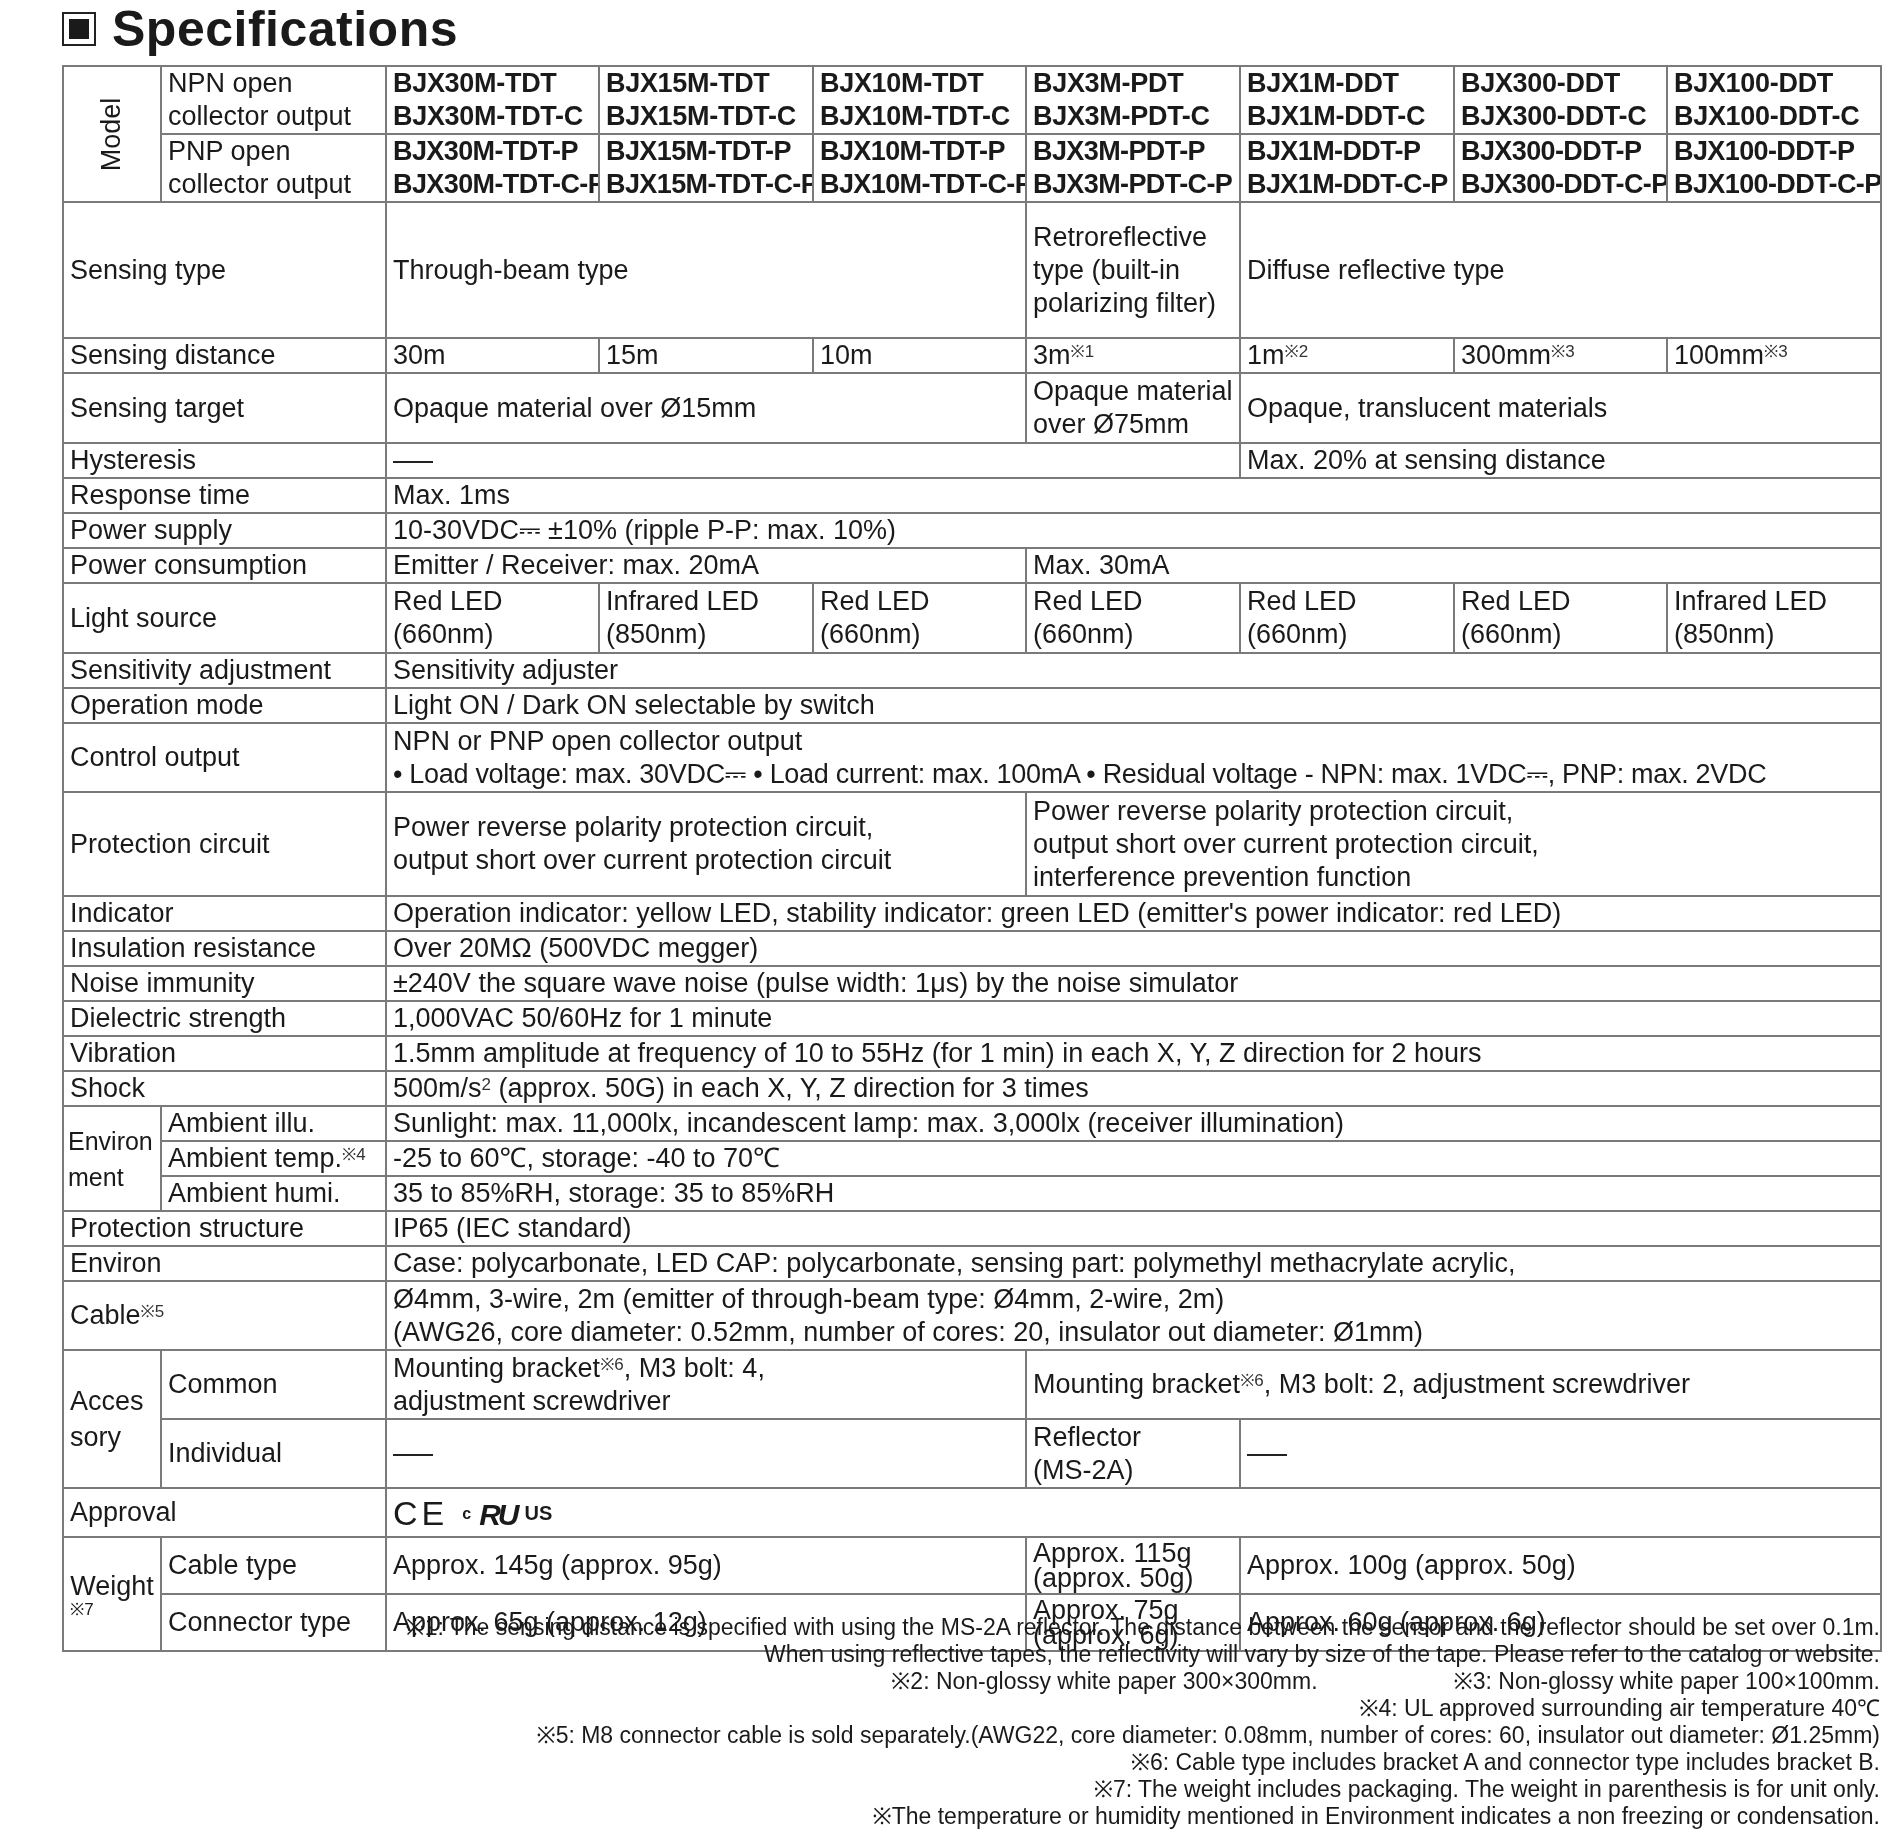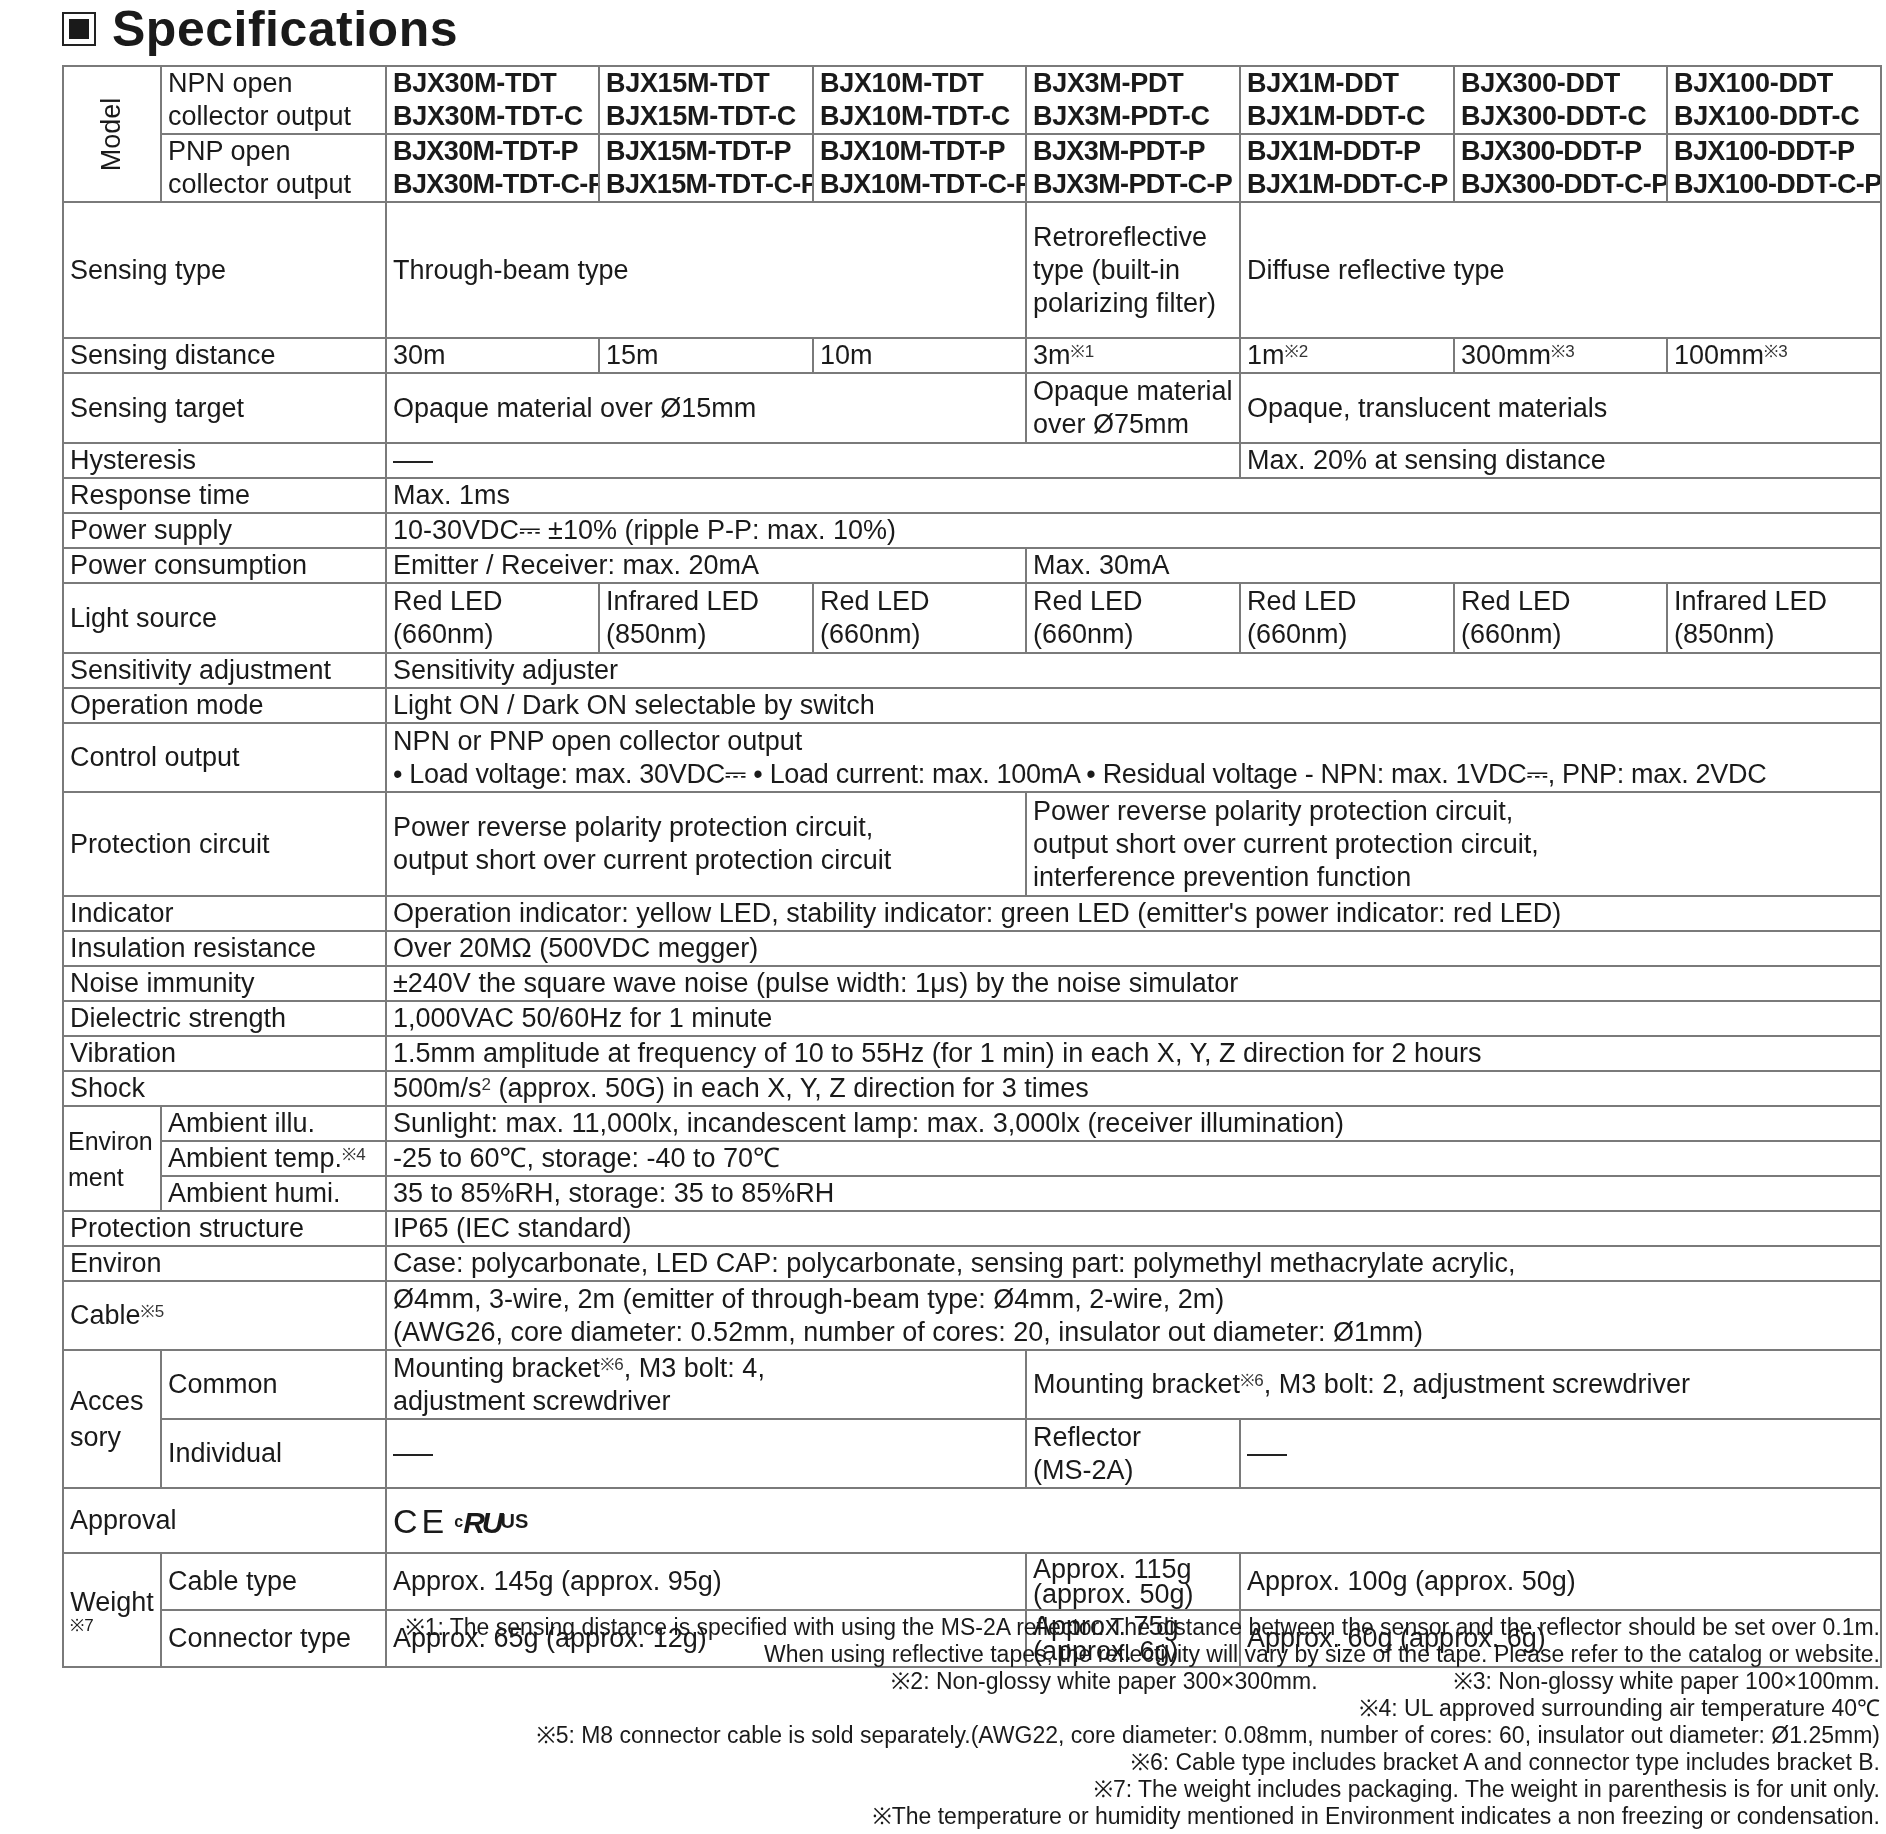--- a/index.html
+++ b/index.html
@@ -13,21 +13,21 @@
   table.spec td { border:2px solid #7a7a7a; padding:0 6px; vertical-align:middle; font-size:27px; line-height:33px; overflow:hidden; white-space:nowrap; }
   table.spec td.wrap { white-space:normal; }
   td.model-cell { text-align:center; padding:0; }
   .vertical { display:inline-block; transform:rotate(-90deg); font-size:27px; white-space:nowrap; }
   td.sub { font-size:26px; line-height:26px; }
   td.mdl { font-weight:bold; font-size:28px; line-height:26px; letter-spacing:-0.3px; }
   td.mdl2 { font-weight:bold; font-size:27px; line-height:26px; letter-spacing:-0.6px; }
   sup { font-size:17px; vertical-align:top; position:relative; top:-4px; color:#333; }
   .small { font-size:24px; }
   .dash { display:inline-block; width:40px; height:2px; background:#222; vertical-align:middle; }
-  .approval { display:flex; align-items:flex-end; gap:0; }
+  .approval { display:flex; align-items:flex-end; gap:8px; }
   .ce { font-size:34px; font-weight:normal; letter-spacing:4px; line-height:34px; }
   .ul-c { font-size:16px; font-weight:bold; margin-left:6px; }
   .ul-mark { font-size:30px; font-weight:900; font-style:italic; letter-spacing:-3px; line-height:30px; }
   .ul-us { font-size:20px; font-weight:bold; }
   .notes { position:absolute; left:62px; top:1614px; width:1818px; font-size:23px; line-height:27px;text-align:right; }
   .notes div { white-space:nowrap; }
   .notes .indent { padding-left:52px; }
   .notes .pair span.second { margin-left:136px; }
 </style>
 </head>
@@ -302,21 +302,21 @@
   <tr style="height:69px">
     <td>Individual</td>
     <td colspan="3"><span class="dash"></span></td>
     <td>
           <div>Reflector</div>
           <div>(MS-2A)</div>
         </td>
     <td colspan="3"><span class="dash"></span></td>
   </tr>
 
-  <tr style="height:65px">
+  <tr style="height:49px">
     <td colspan="2">Approval</td>
     <td colspan="7">
       <span class="approval">
         <span class="ce">CE</span>
         <span class="ul-c">c</span>
         <span class="ul-mark">RU</span>
         <span class="ul-us">US</span>
       </span>
     </td>
   </tr>

